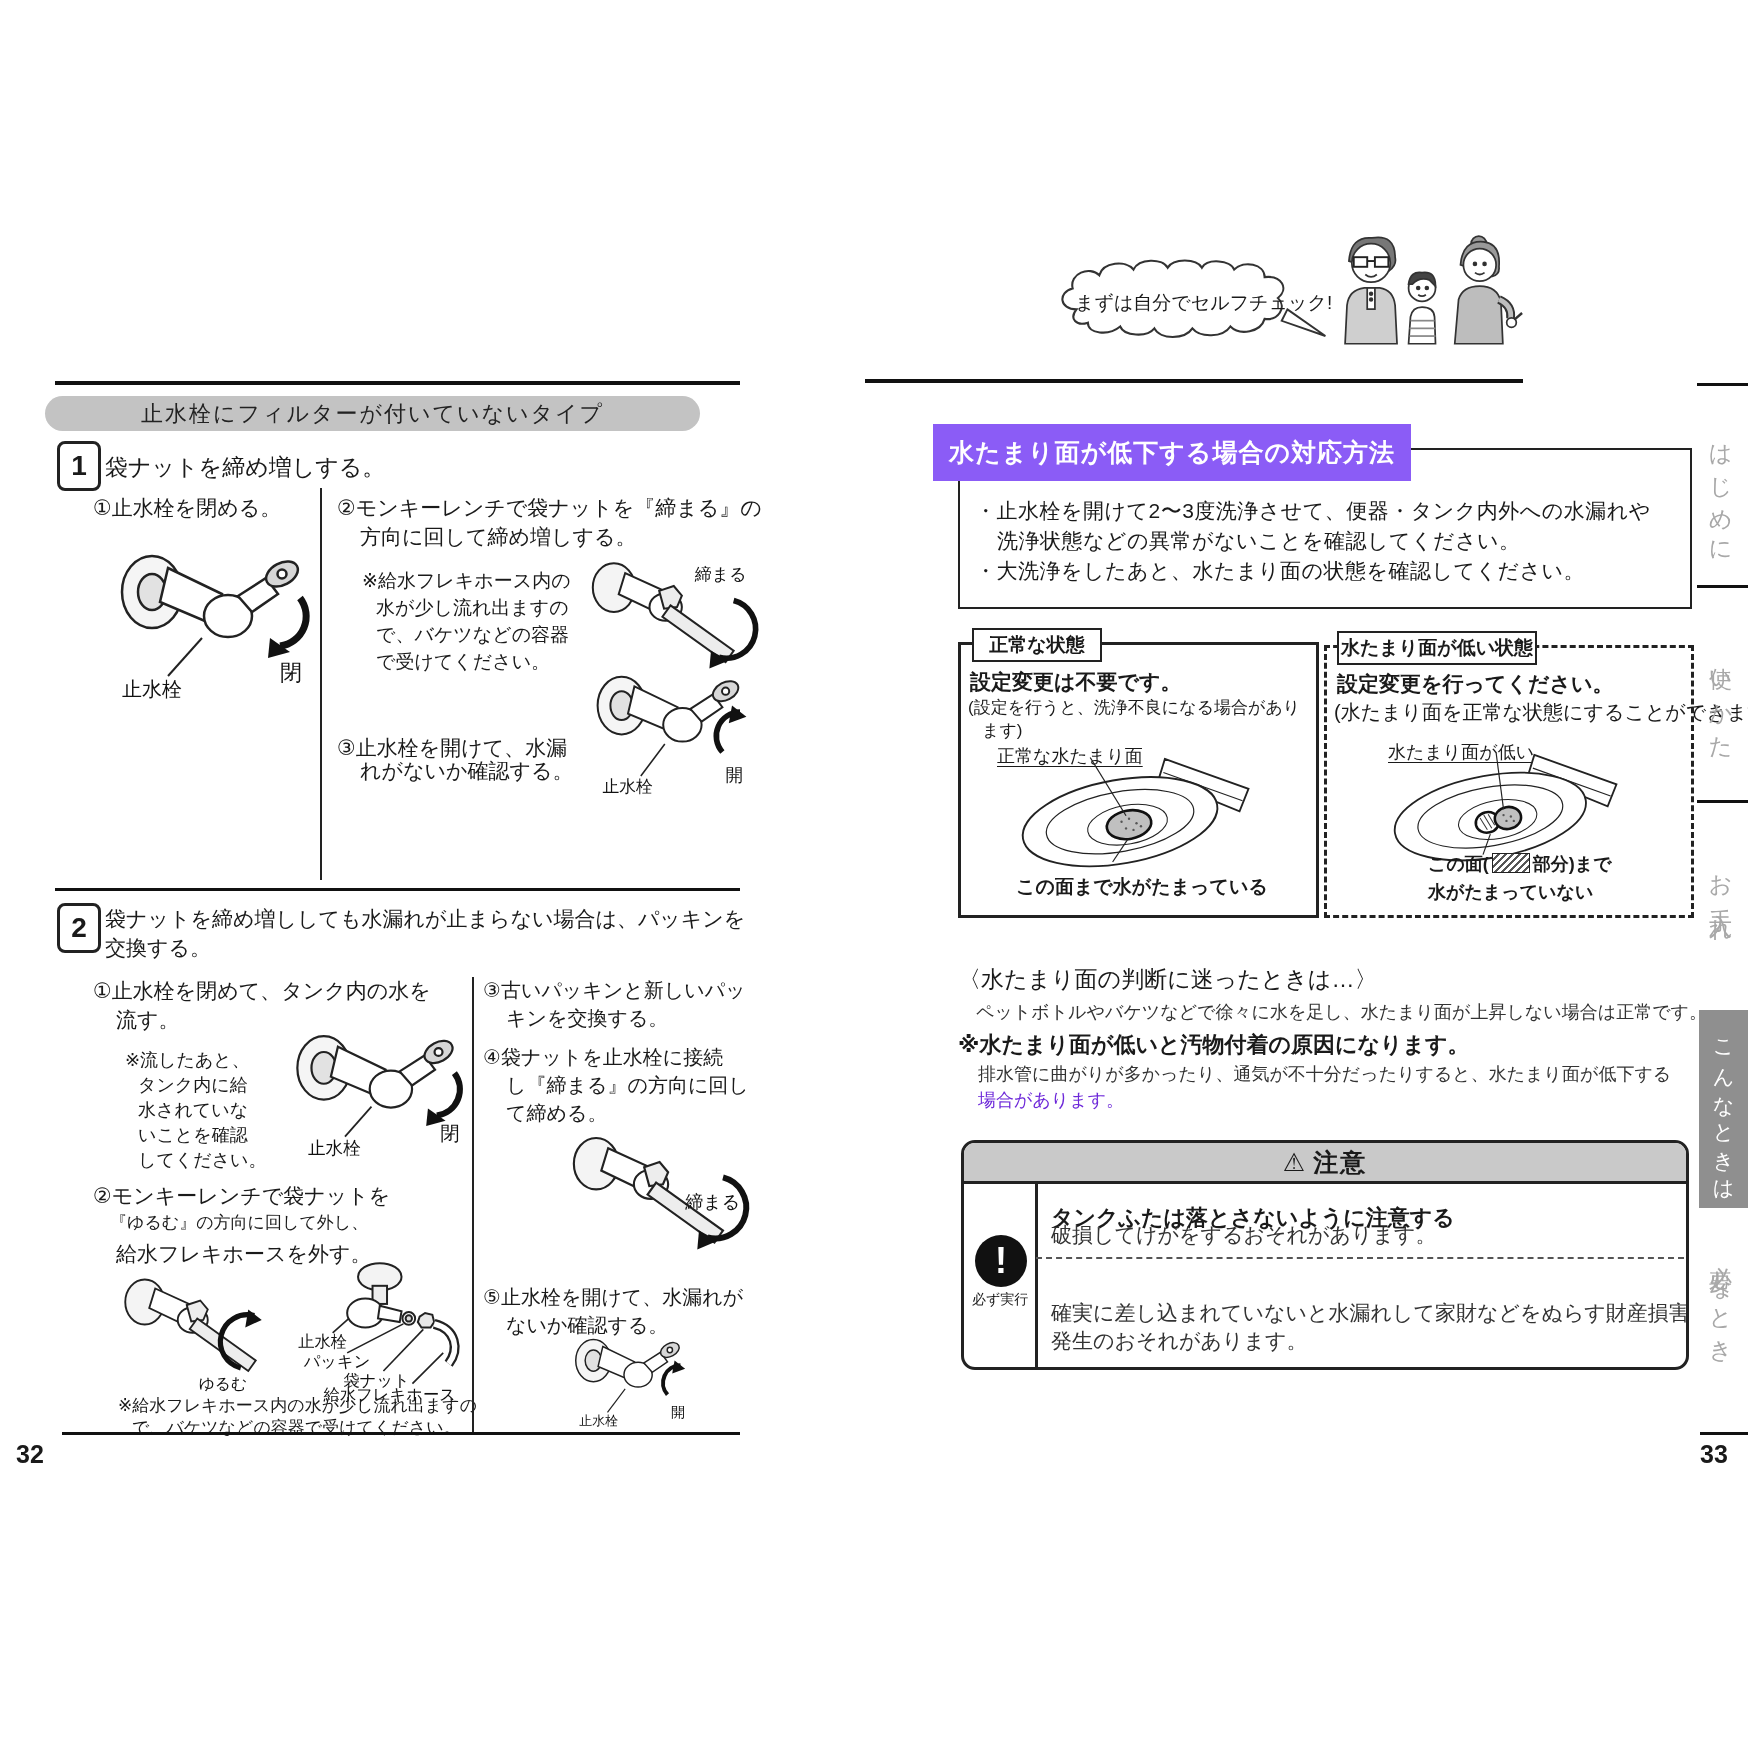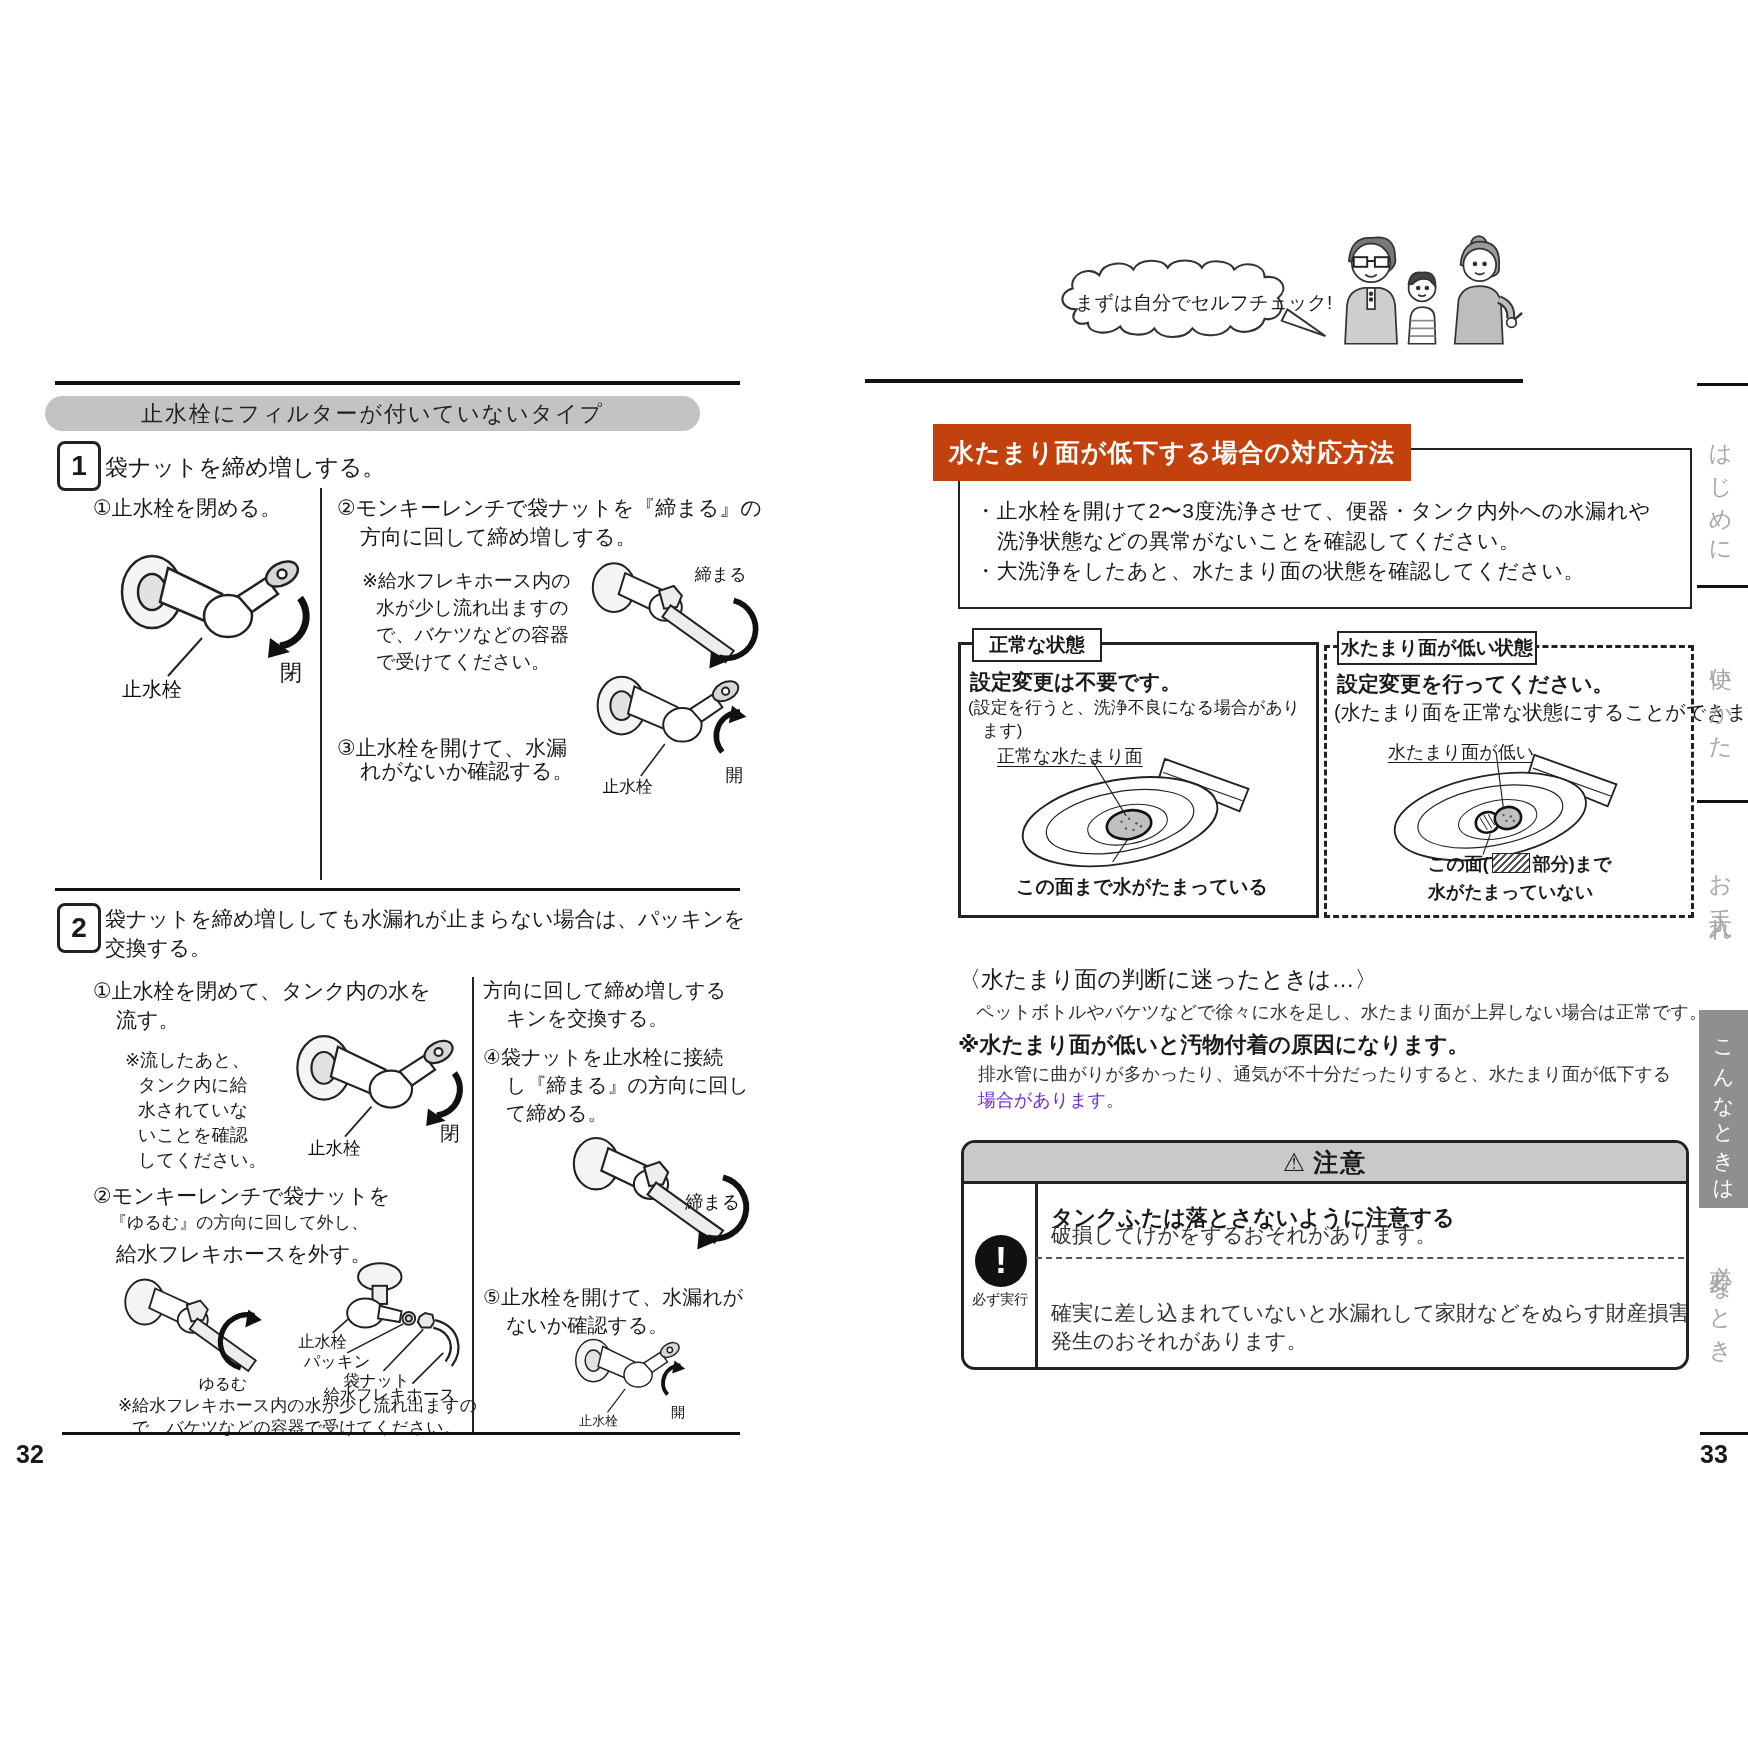--- a/index.html
+++ b/index.html
@@ -7,21 +7,21 @@
           font-family:"Liberation Sans","DejaVu Sans",sans-serif;color:#1a1a1a;}
   .abs{position:absolute;}
   .rule{position:absolute;background:#111;}
   .txt{position:absolute;white-space:nowrap;}
   .b{font-weight:bold;}
   .pill{position:absolute;background:#c3c3c3;border-radius:18px;display:flex;align-items:center;justify-content:center;
         font-size:22px;letter-spacing:2px;color:#222;}
   .numbox{position:absolute;border:3px solid #222;border-radius:8px;display:flex;align-items:center;justify-content:center;
           font-size:28px;font-weight:bold;background:#fff;}
   .vline{position:absolute;width:2px;background:#222;}
-  .blackbar{position:absolute;background:#c2410c;color:#fff;display:flex;align-items:center;justify-content:center;
+  .blackbar{position:absolute;background:#8b5cf6;color:#fff;display:flex;align-items:center;justify-content:center;
             font-size:25px;font-weight:600;letter-spacing:1px;}
   .frame{position:absolute;border:2px solid #222;}
   .statebox{position:absolute;border:3px solid #222;background:#fff;}
   .statebox.dashed{border:3px dashed #222;}
   .tag{position:absolute;border:2.5px solid #222;background:#fff;display:flex;align-items:center;justify-content:center;
        font-weight:bold;font-size:19px;}
   .cautionbox{position:absolute;border:3px solid #222;border-radius:14px;background:#fff;overflow:hidden;}
   .cautionhead{position:absolute;left:0;top:0;right:0;height:38px;background:#c9c9c9;border-bottom:3px solid #222;
                display:flex;align-items:center;justify-content:center;font-size:25px;font-weight:bold;letter-spacing:2px;}
   .mandatory-circle{position:absolute;width:52px;height:52px;border-radius:50%;background:#111;color:#fff;
@@ -184,21 +184,21 @@
     <text x="8" y="124" font-size="18">パッキン</text>
     <text x="52" y="144" font-size="18">袋ナット</text>
     <text x="30" y="160" font-size="18">給水フレキホース</text>
   </svg>
 
   <div class="txt" style="left:118px;top:1394px;font-size:17px;">※給水フレキホース内の水が少し流れ出ますの</div>
   <div class="txt" style="left:132px;top:1416px;font-size:17px;">で、バケツなどの容器で受けてください。</div>
 
   <div class="vline" style="left:472px;top:977px;height:455px;"></div>
 
-  <div class="txt" style="left:483px;top:977px;font-size:20px;">方向に回して締め増しする</div>
+  <div class="txt" style="left:483px;top:977px;font-size:20px;">③古いパッキンと新しいパッ</div>
   <div class="txt" style="left:506px;top:1005px;font-size:20px;">キンを交換する。</div>
 
   <div class="txt" style="left:483px;top:1044px;font-size:20px;">④袋ナットを止水栓に接続</div>
   <div class="txt" style="left:506px;top:1072px;font-size:20px;">し『締まる』の方向に回し</div>
   <div class="txt" style="left:506px;top:1100px;font-size:20px;">て締める。</div>
 
   <svg style="left:555px;top:1128px;" width="180" height="140" viewBox="0 0 210 160">
     <g fill="#ffffff" stroke="#222" stroke-width="2.5">
       <ellipse cx="48" cy="40" rx="26" ry="30" fill="#f4f4f4"></ellipse>
       <polygon points="62,22 110,44 100,70 54,48"></polygon>

